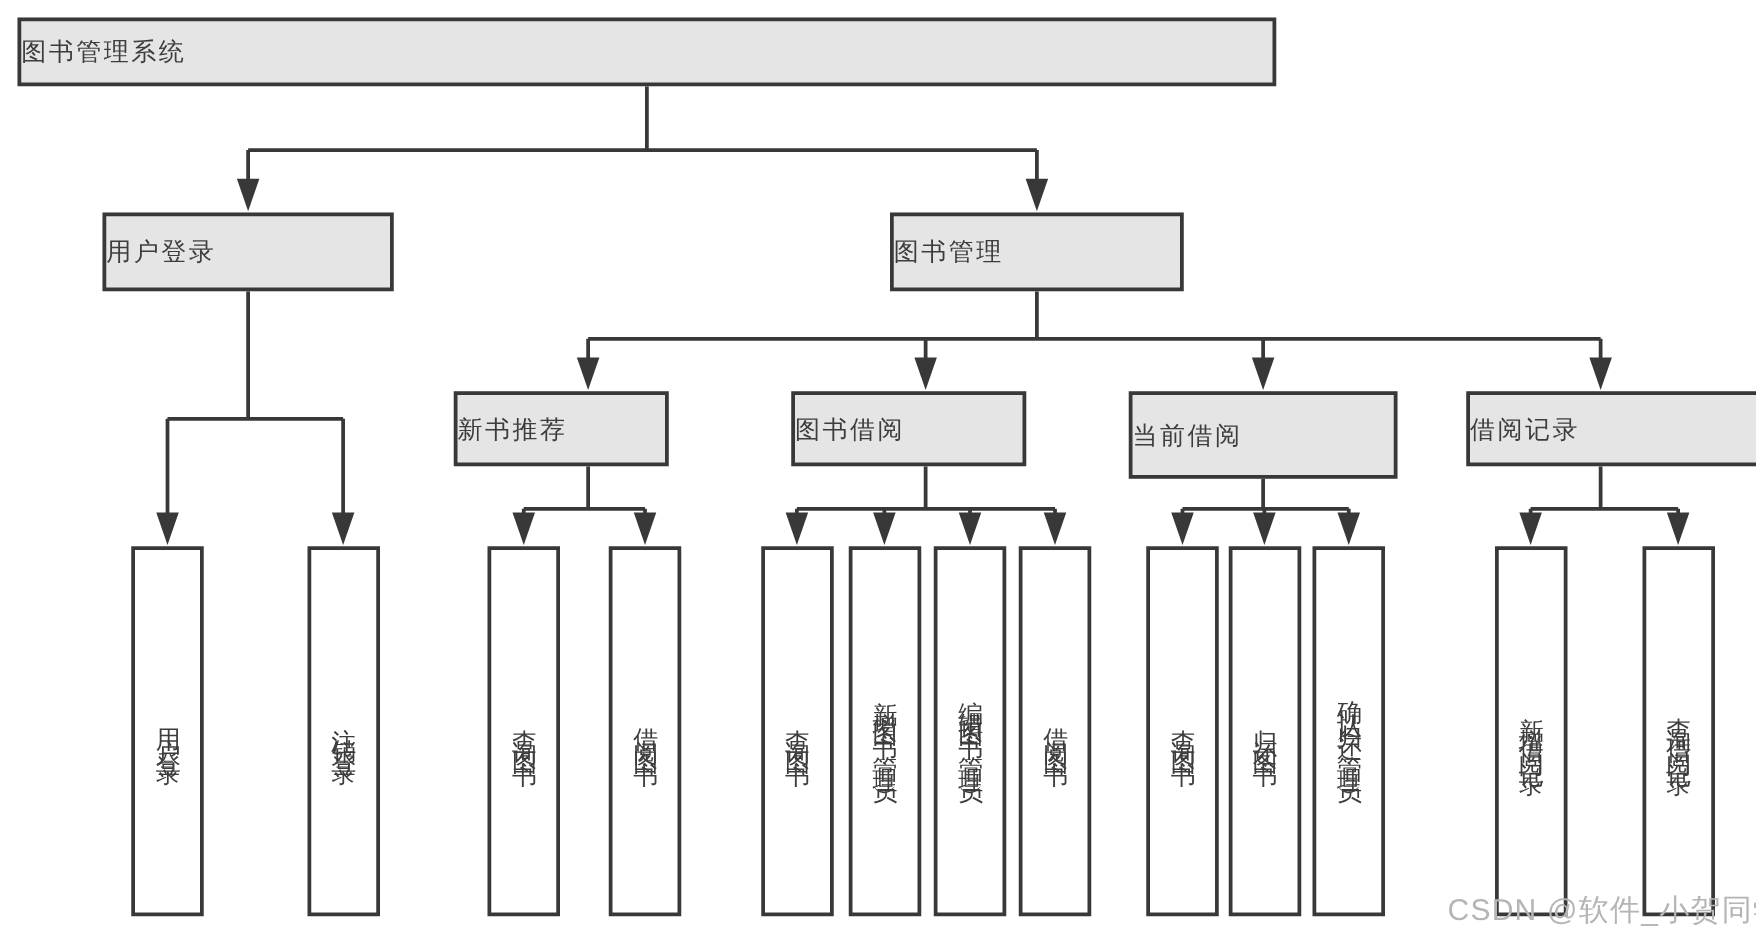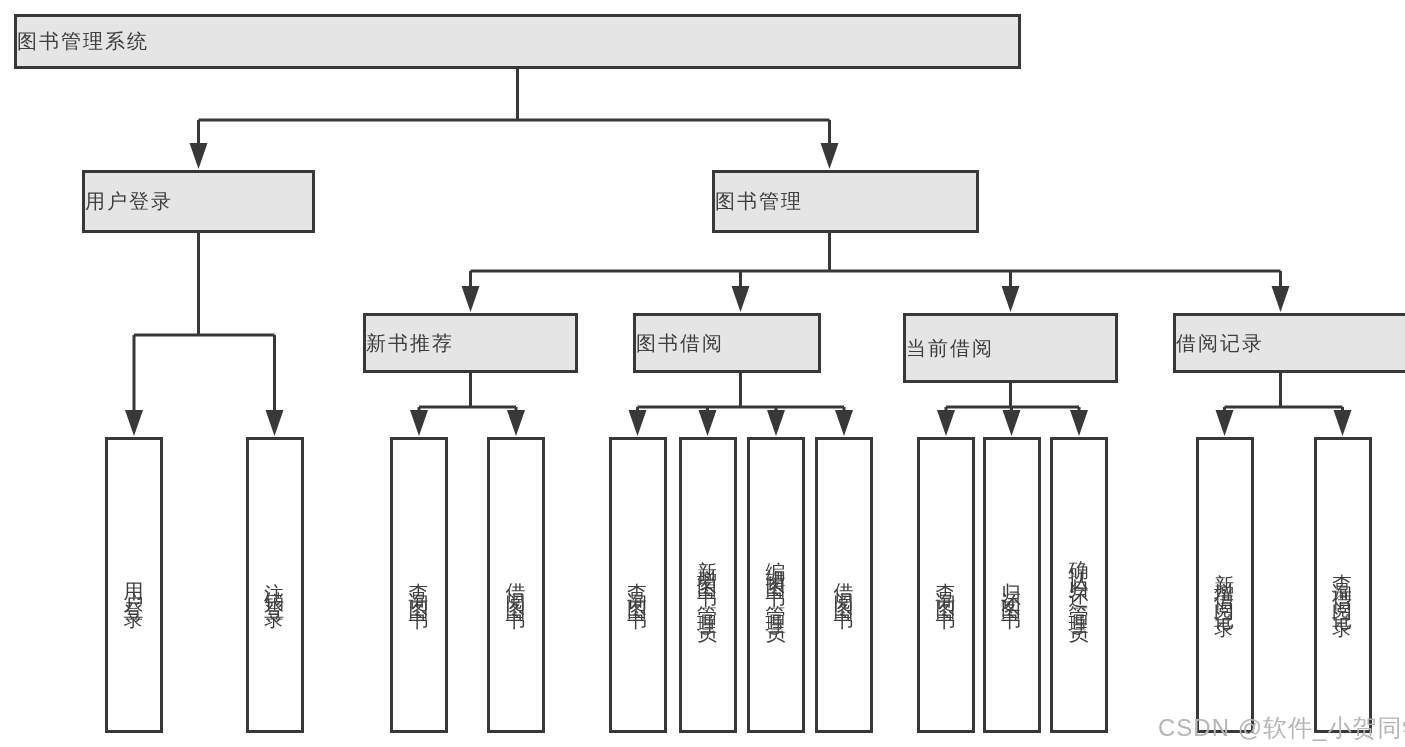--- a/index.html
+++ b/index.html
@@ -96,25 +96,25 @@
     </g>
   </svg>
 
   <div class="hbox" style="left:14px;top:14px;width:1007px;height:55px">
     <span>图书管理系统</span>
   </div>
 
   <div class="hbox" style="left:82px;top:170px;width:233px;height:63px">
     <span>用户登录</span>
   </div>
-  <div class="hbox" style="left:712px;top:170px;width:267px;height:63px">
+  <div class="hbox" style="left:712px;top:170px;width:235px;height:63px">
     <span>图书管理</span>
   </div>
 
-  <div class="hbox" style="left:363px;top:313px;width:215px;height:60px">
+  <div class="hbox" style="left:363px;top:313px;width:172px;height:60px">
     <span>新书推荐</span>
   </div>
   <div class="hbox" style="left:633px;top:313px;width:188px;height:60px">
     <span>图书借阅</span>
   </div>
   <div class="hbox" style="left:903px;top:313px;width:215px;height:70px">
     <span>当前借阅</span>
   </div>
   <div class="hbox" style="left:1173px;top:313px;width:258px;height:60px">
     <span>借阅记录</span>

